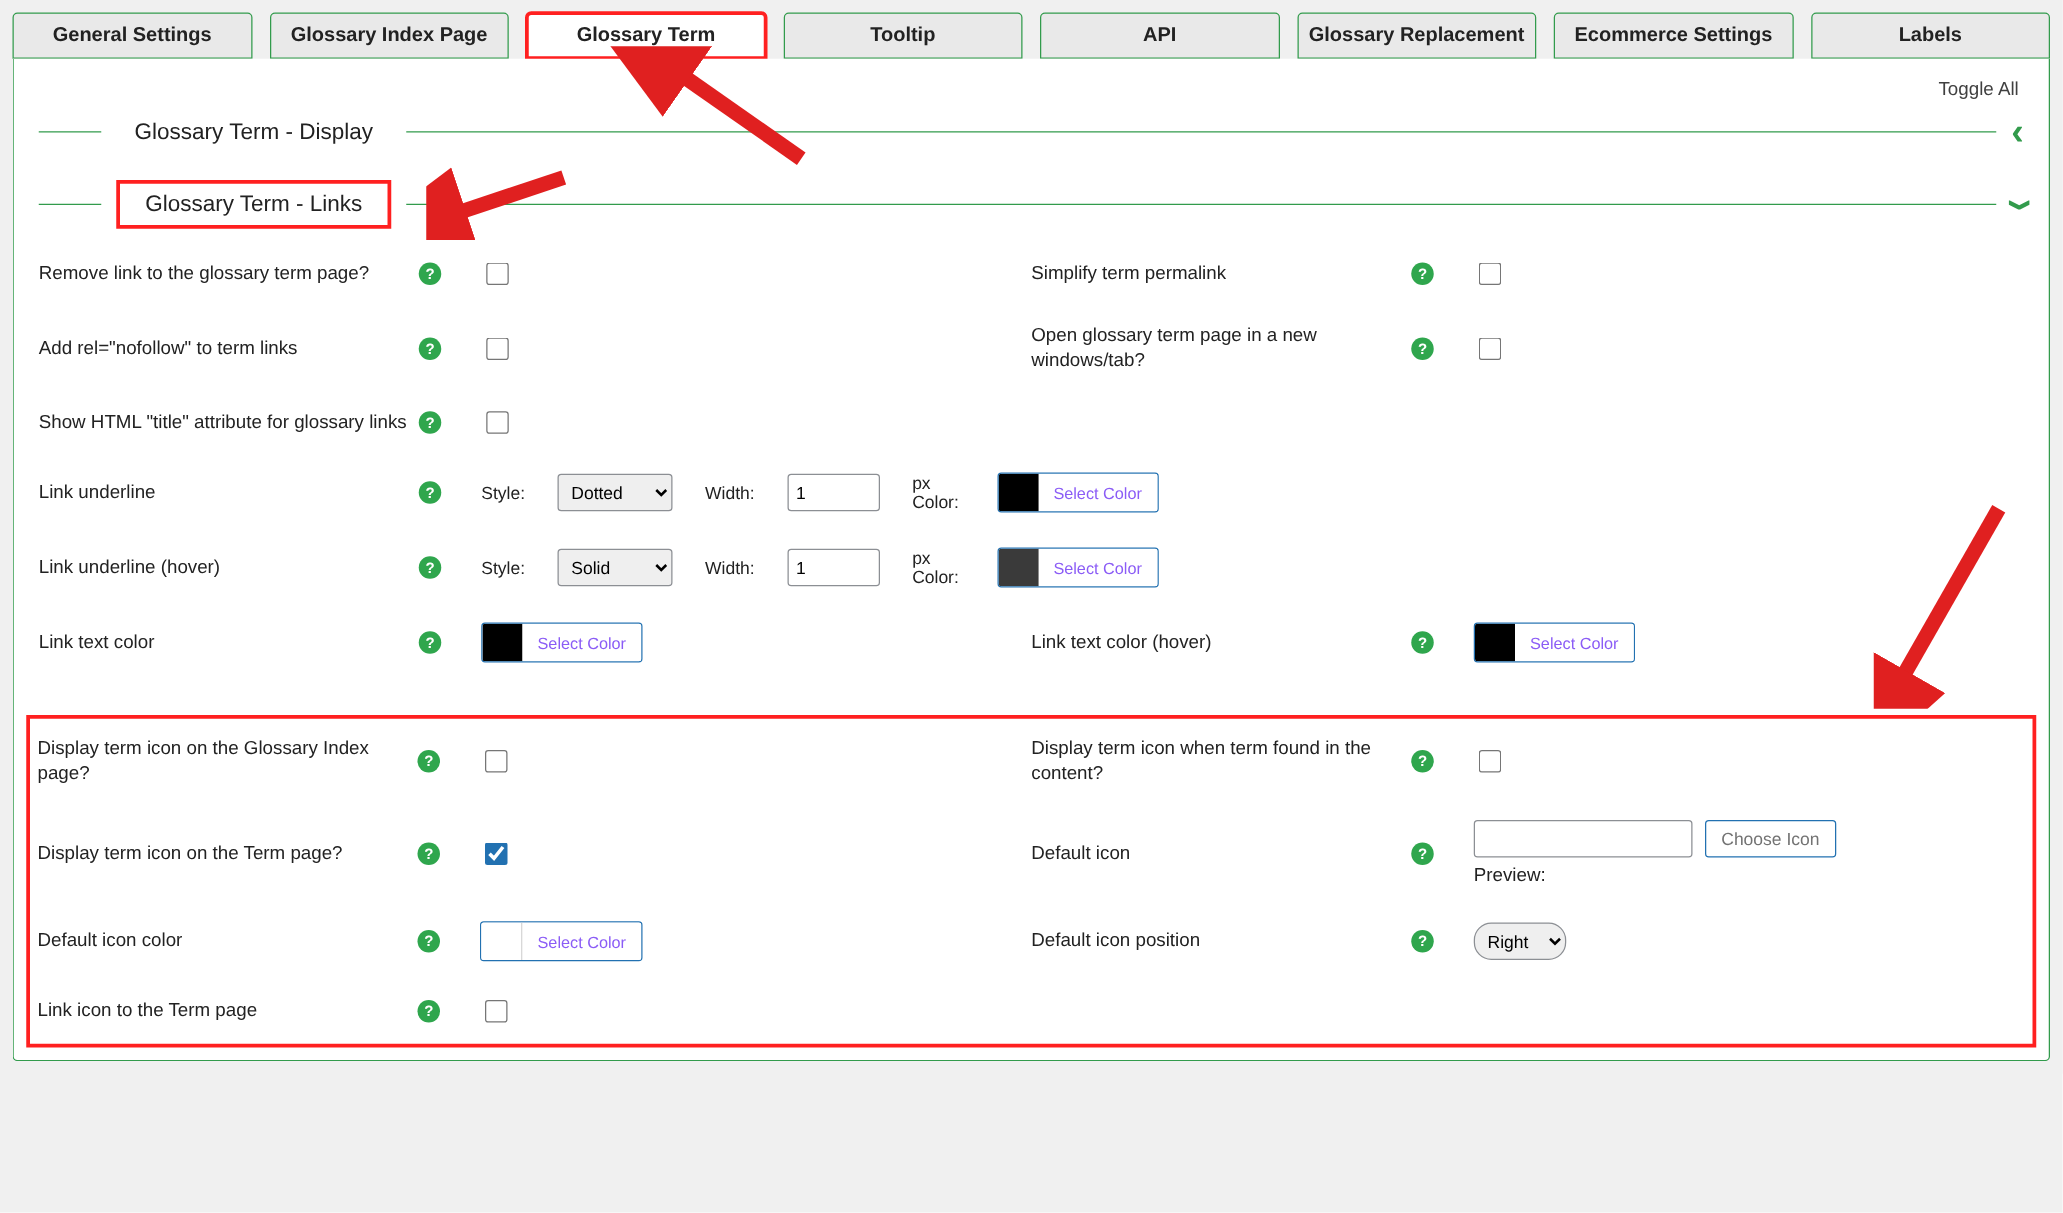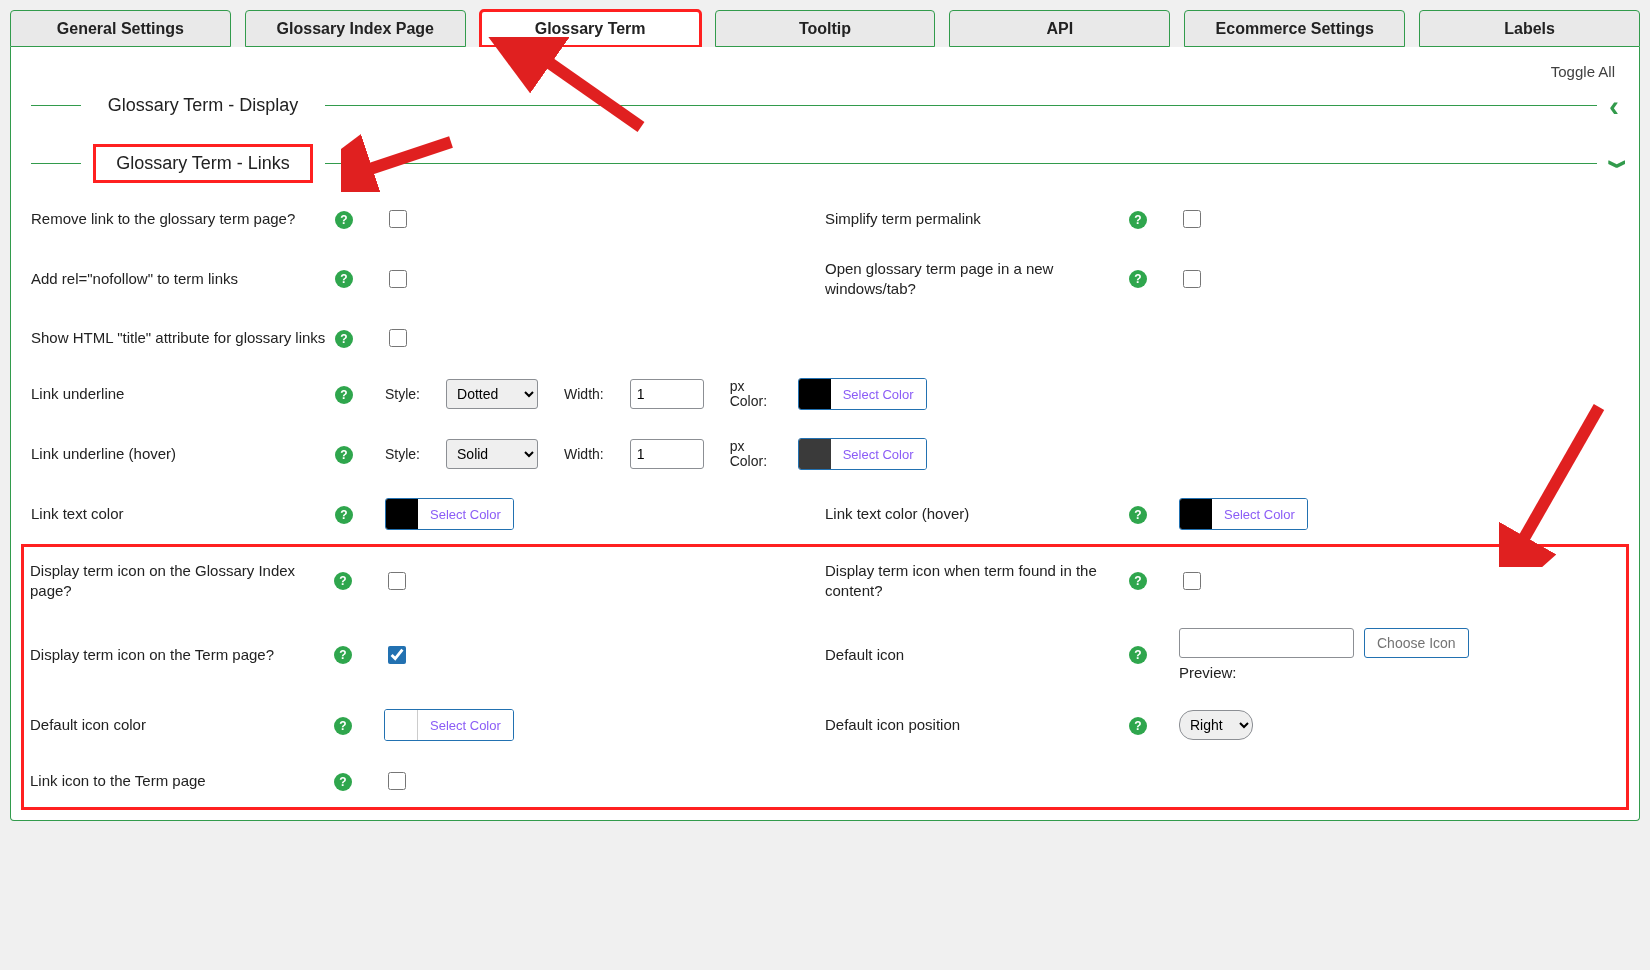--- a/index.html
+++ b/index.html
@@ -207,40 +207,42 @@
     display: flex;
     align-items: center;
     gap: 10px;
   }
 
   .red-frame {
     border: 3px solid #ff2020;
     padding: 0 6px;
     margin-left: -10px;
     margin-right: -10px;
+    margin-top: 28px;
   }
 
   
   .arrow {
     position: absolute;
     pointer-events: none;
   }
 
 </style>
 </head>
 <body>
 
 <div class="page">
 
   <div class="tabs" id="tabs">
       <div class="tab">General Settings</div>
       <div class="tab">Glossary Index Page</div>
       <div class="tab active">Glossary Term</div>
       <div class="tab">Tooltip</div>
       <div class="tab">API</div>
+      <div class="tab">Glossary Replacement</div>
       <div class="tab">Ecommerce Settings</div>
       <div class="tab">Labels</div>
     </div>
 
   <div class="panel">
 
     <span class="toggle-all">Toggle All</span>
 
     <svg class="arrow" style="left:350px; top:-10px;" width="300" height="110">
       <defs>

